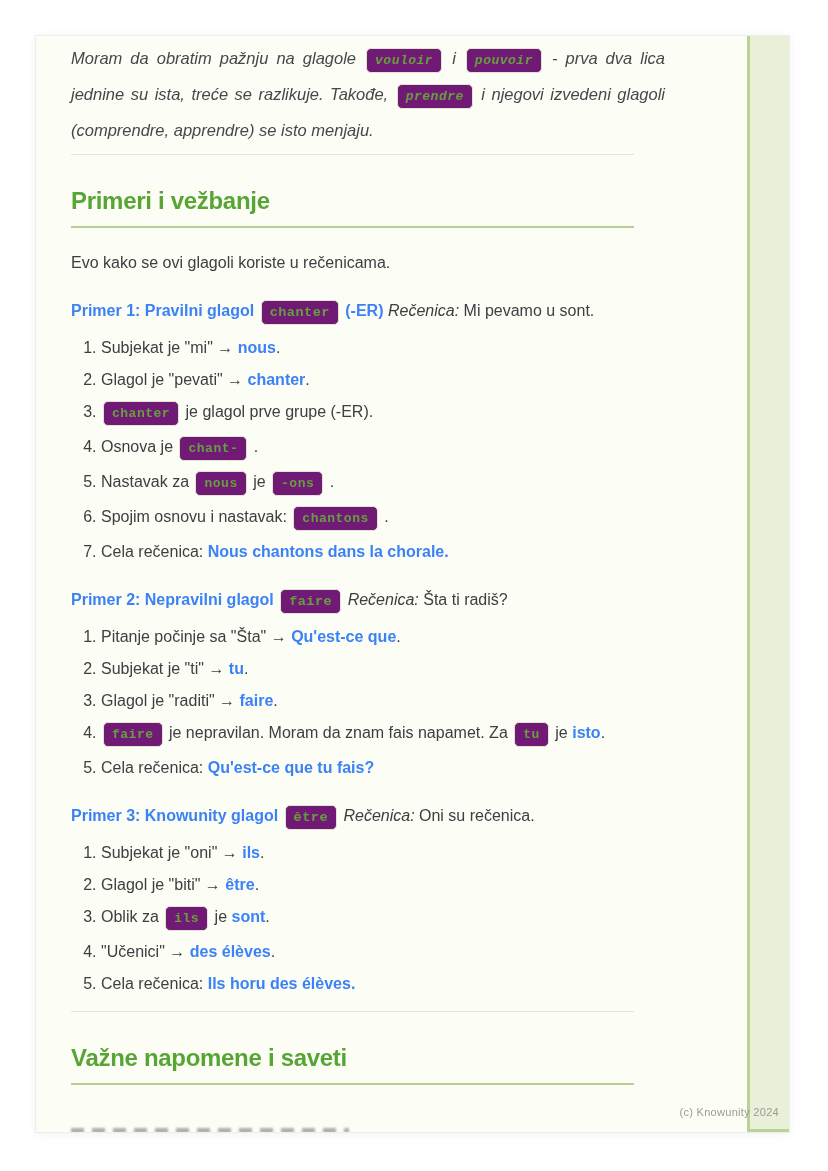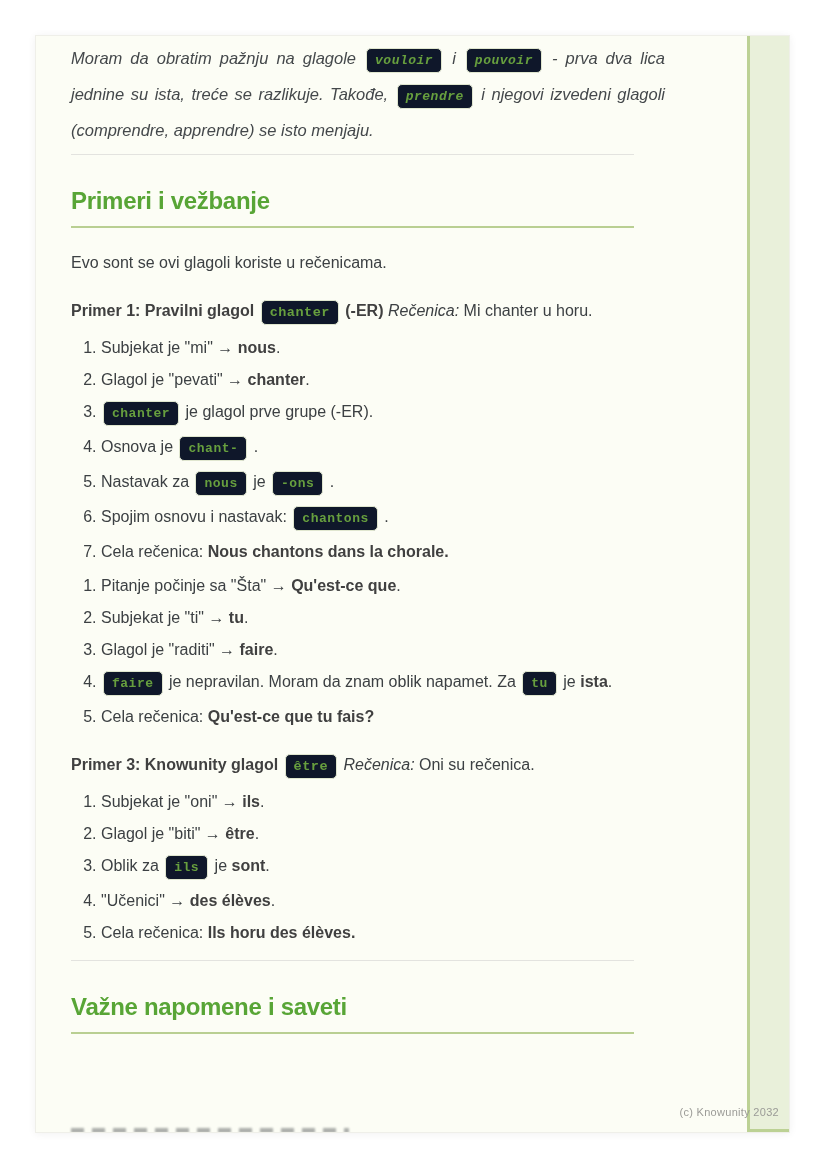--- a/index.html
+++ b/index.html
@@ -10,25 +10,25 @@
     background:#e9f0da;border-left:3px solid #bcd194;border-bottom:3px solid #bcd194;}
   .content{position:absolute;left:35px;top:0;width:594px;}
   .intro{font-style:italic;font-size:16.5px;line-height:36px;margin:4px 0 0;text-align:justify;color:#44484b;}
   hr.divider{border:none;border-top:1px solid #e3e3df;margin:6px 31px 0 0;}
   h2.section-heading{font-size:24px;line-height:32px;font-weight:700;color:#58a536;margin:30px 0 0;letter-spacing:-0.3px;}
   .heading-underline{border:none;border-top:2px solid #b9cf92;margin:9px 31px 0 0;}
   .lead{font-size:16px;line-height:22px;margin:24px 0 0;}
   .example-title{font-size:16px;line-height:26px;margin:24px 0 0;}
   ol.steps{margin:12px 0 0;padding:0 0 0 30px;}
   ol.steps li{font-size:16px;line-height:22px;margin:0 0 10px;}
-  .seg-bold{font-weight:700;color:#404040;}
+  .seg-bold{font-weight:700;color:#3b82f6;}
   .seg-italic{font-style:italic;}
   .seg-code{display:inline-block;font-family:"Liberation Mono","DejaVu Sans Mono",monospace;
     font-size:13px;font-weight:700;line-height:17px;letter-spacing:0.5px;color:#679f3e;
-    background:#0f172a;border:1px solid #e0e6cf;border-radius:5px;padding:3px 8px;margin:0 2px;
+    background:#701a75;border:1px solid #e0e6cf;border-radius:5px;padding:3px 8px;margin:0 2px;
     vertical-align:baseline;}
   .example-title .seg-code{font-size:13.5px;}
   .watermark{position:absolute;right:10px;bottom:14px;font-size:11px;color:#9b9b97;
     letter-spacing:0.3px;z-index:3;}
   .cropped-text-remnant{position:absolute;left:35px;bottom:-1px;width:278px;height:5px;opacity:0.55;
     background:repeating-linear-gradient(90deg,rgba(60,64,67,0.75) 0 13px,rgba(60,64,67,0) 13px 21px);
     filter:blur(1px);}
 </style>
 </head>
 <body>
@@ -37,42 +37,43 @@
   <div class="edge-bar"></div>
 
   <div class="content">
     <p class="intro"><span class="seg-italic">Moram da obratim pažnju na glagole </span><span class="seg-code">vouloir</span><span class="seg-italic"> i </span><span class="seg-code">pouvoir</span><span class="seg-italic"> - prva dva lica jednine su ista, treće se razlikuje. Takođe, </span><span class="seg-code">prendre</span><span class="seg-italic"> i njegovi izvedeni glagoli (comprendre, apprendre) se isto menjaju.</span></p>
 
     <hr class="divider">
 
     <h2 class="section-heading">Primeri i vežbanje</h2>
     <hr class="heading-underline">
 
-    <p class="lead">Evo sont se ovi glagoli koriste u rečenicama.</p>
+    <p class="lead">Evo kako se ovi glagoli koriste u rečenicama.</p>
 
     <div>
   <div class="example">
-    <p class="example-title"><span class="seg-bold">Primer 1: Pravilni glagol </span><span class="seg-code">chanter</span><span class="seg-bold"> (-ER) </span><span class="seg-italic">Rečenica:</span><span class="seg-normal"> Mi chanter u horu.</span></p>
+    <p class="example-title"><span class="seg-bold">Primer 1: Pravilni glagol </span><span class="seg-code">chanter</span><span class="seg-bold"> (-ER) </span><span class="seg-italic">Rečenica:</span><span class="seg-normal"> Mi pevamo u sont.</span></p>
     <ol class="steps">
             <li><span class="seg-normal">Subjekat je "mi" → </span><span class="seg-bold">nous</span><span class="seg-normal">.</span></li>
             <li><span class="seg-normal">Glagol je "pevati" → </span><span class="seg-bold">chanter</span><span class="seg-normal">.</span></li>
             <li><span class="seg-code">chanter</span><span class="seg-normal"> je glagol prve grupe (-ER).</span></li>
             <li><span class="seg-normal">Osnova je </span><span class="seg-code">chant-</span><span class="seg-normal"> .</span></li>
             <li><span class="seg-normal">Nastavak za </span><span class="seg-code">nous</span><span class="seg-normal"> je </span><span class="seg-code">-ons</span><span class="seg-normal"> .</span></li>
             <li><span class="seg-normal">Spojim osnovu i nastavak: </span><span class="seg-code">chantons</span><span class="seg-normal"> .</span></li>
             <li><span class="seg-normal">Cela rečenica: </span><span class="seg-bold">Nous chantons dans la chorale.</span></li>
           </ol>
   </div>
 
   <div class="example">
+    <p class="example-title"><span class="seg-bold">Primer 2: Nepravilni glagol </span><span class="seg-code">faire</span><span class="seg-italic"> Rečenica:</span><span class="seg-normal"> Šta ti radiš?</span></p>
     <ol class="steps">
             <li><span class="seg-normal">Pitanje počinje sa "Šta" → </span><span class="seg-bold">Qu'est-ce que</span><span class="seg-normal">.</span></li>
             <li><span class="seg-normal">Subjekat je "ti" → </span><span class="seg-bold">tu</span><span class="seg-normal">.</span></li>
             <li><span class="seg-normal">Glagol je "raditi" → </span><span class="seg-bold">faire</span><span class="seg-normal">.</span></li>
-            <li><span class="seg-code">faire</span><span class="seg-normal"> je nepravilan. Moram da znam oblik napamet. Za </span><span class="seg-code">tu</span><span class="seg-normal"> je </span><span class="seg-bold">ista</span><span class="seg-normal">.</span></li>
+            <li><span class="seg-code">faire</span><span class="seg-normal"> je nepravilan. Moram da znam fais napamet. Za </span><span class="seg-code">tu</span><span class="seg-normal"> je </span><span class="seg-bold">isto</span><span class="seg-normal">.</span></li>
             <li><span class="seg-normal">Cela rečenica: </span><span class="seg-bold">Qu'est-ce que tu fais?</span></li>
           </ol>
   </div>
 
   <div class="example">
     <p class="example-title"><span class="seg-bold">Primer 3: Knowunity glagol </span><span class="seg-code">être</span><span class="seg-italic"> Rečenica:</span><span class="seg-normal"> Oni su rečenica.</span></p>
     <ol class="steps">
             <li><span class="seg-normal">Subjekat je "oni" → </span><span class="seg-bold">ils</span><span class="seg-normal">.</span></li>
             <li><span class="seg-normal">Glagol je "biti" → </span><span class="seg-bold">être</span><span class="seg-normal">.</span></li>
             <li><span class="seg-normal">Oblik za </span><span class="seg-code">ils</span><span class="seg-normal"> je </span><span class="seg-bold">sont</span><span class="seg-normal">.</span></li>
@@ -82,14 +83,14 @@
   </div>
 </div>
 
     <hr class="divider" style="margin-top:16px;">
 
     <h2 class="section-heading">Važne napomene i saveti</h2>
     <hr class="heading-underline">
   </div>
 
   <div class="cropped-text-remnant"></div>
-  <div class="watermark">(c) Knowunity 2032</div>
+  <div class="watermark">(c) Knowunity 2024</div>
 </div>
 
 </body></html>

